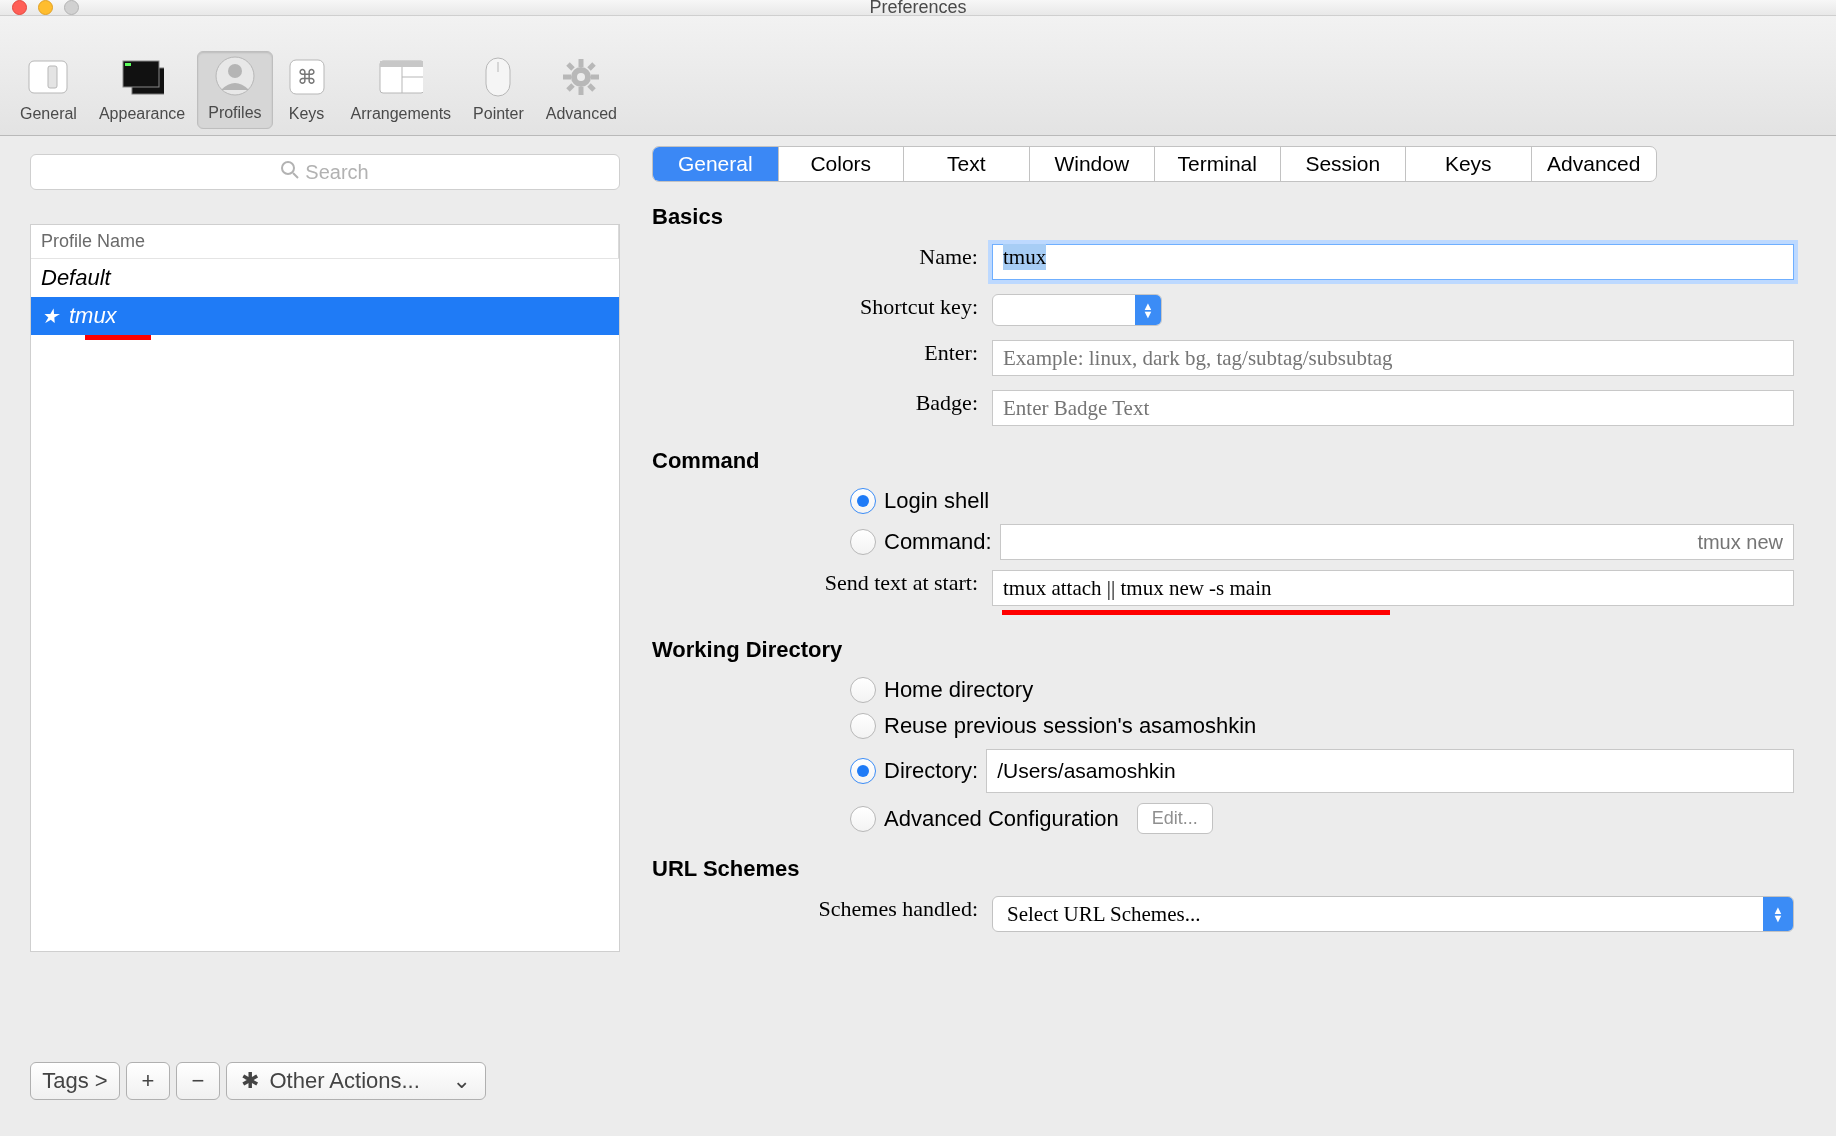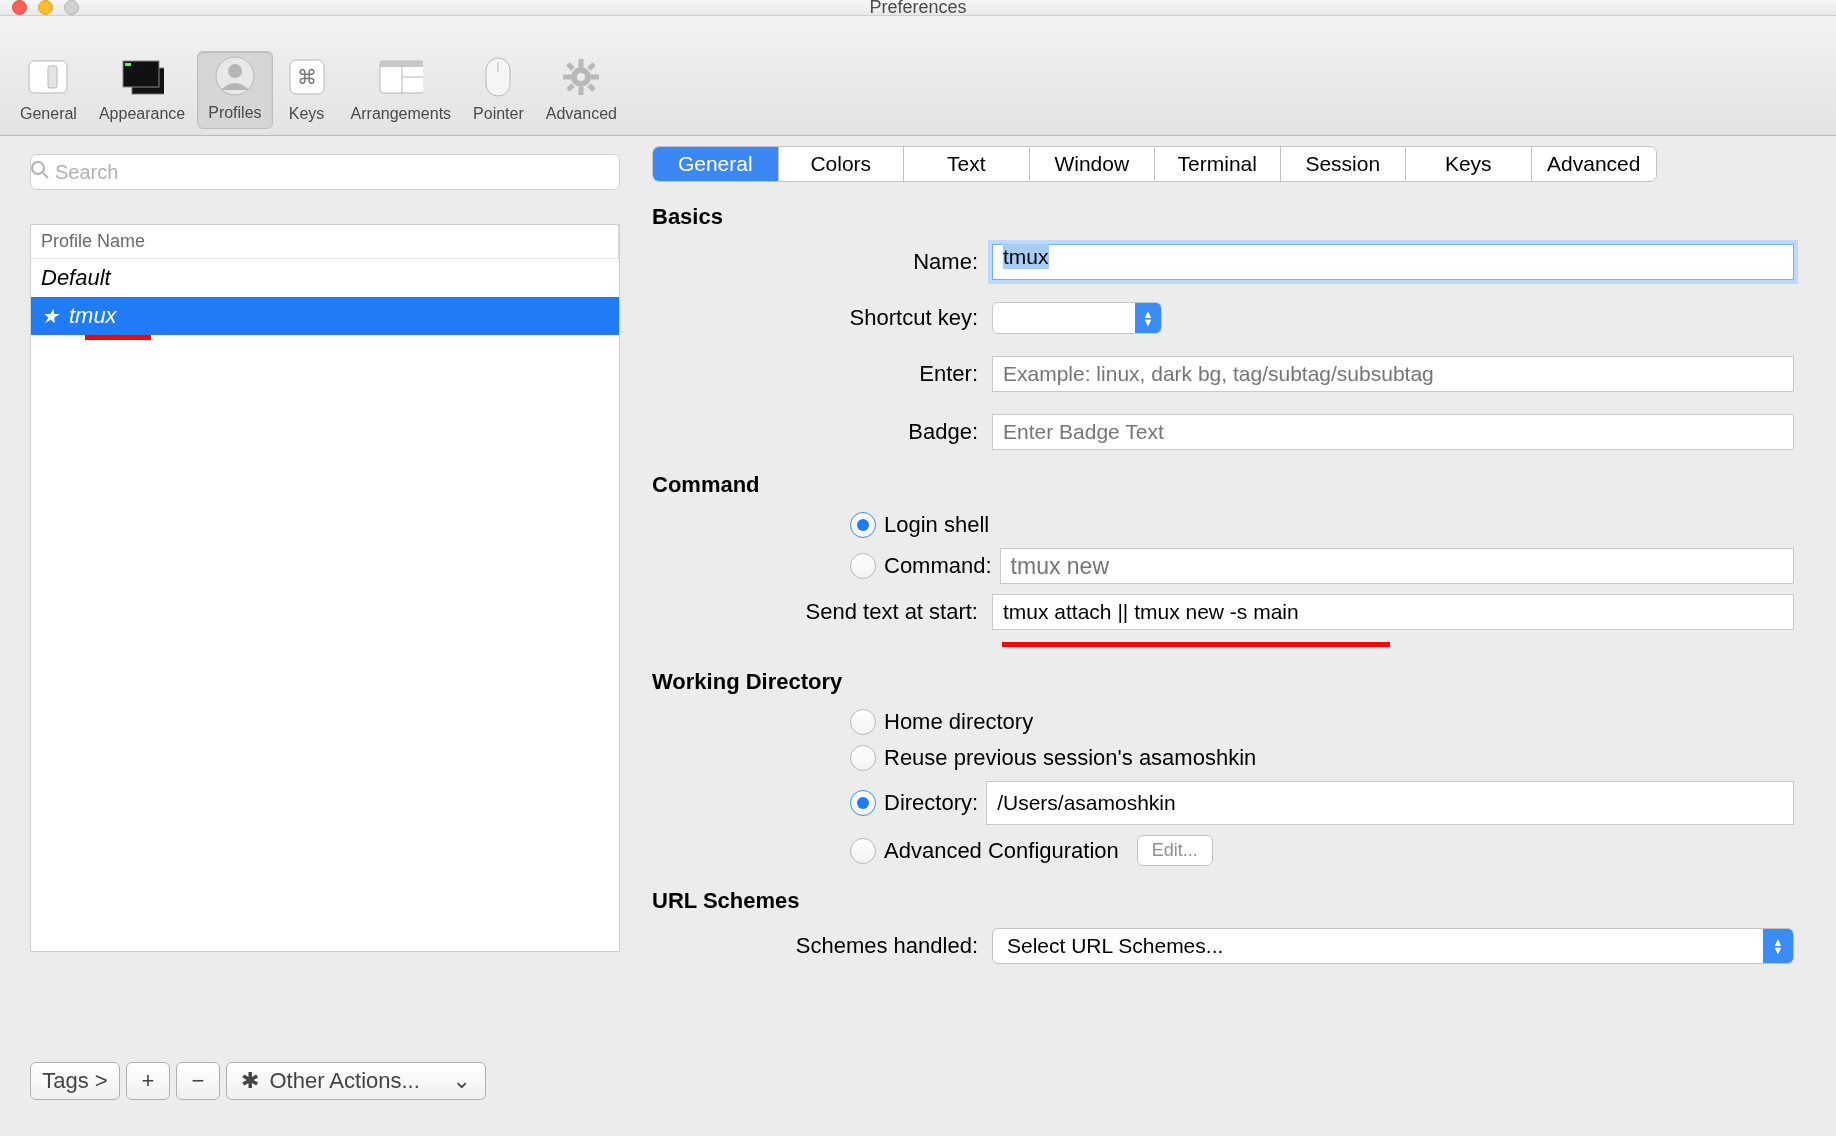--- a/index.html
+++ b/index.html
@@ -58,21 +58,21 @@
   
   .sidebar{
     width:630px;
     padding:18px 0 0 30px;
     position:relative;
   }
   .searchbox{
     width:590px; height:36px;
     border:1px solid #CFCFCF; border-radius:6px;
     background:#fff;
-    display:flex; align-items:center; justify-content:flex-start;
+    display:flex; align-items:center; justify-content:center;
     color:#B2B2B2; font-size:20px;
     gap:6px;
   }
   .profile-table{
     margin-top:34px;
     width:590px;
     border:1px solid #CFCFCF;
     background:#fff;
   }
   .profile-table .header{
@@ -128,21 +128,21 @@
   }
   .subtabs .st{
     flex:1;
     display:flex;align-items:center;justify-content:center;
     border-right:1px solid #C2C2C2;
     font-size:21px;
   }
   .subtabs .st:last-child{border-right:none;}
   .subtabs .st.active{ background:#3B88F5; color:#fff; }
   .section-header{ font-weight:700; font-size:22px; margin:22px 0 14px 0; }
-  .form-row{ display:flex; align-items:center; margin-bottom:22px; }
+  .form-row{ display:flex; align-items:flex-start; margin-bottom:14px;font-family:Liberation Serif, serif; }
   .form-label{ width:340px; text-align:right; padding-right:14px; font-size:22px; }
   .text-input{
     flex:1;
     height:36px;
     border:1px solid #C8C8C8;
     background:#fff;
     padding:0 10px;
     font-size:21px;
     font-family:inherit;
   }
@@ -177,21 +177,21 @@
   }
   .radio.checked{ border-color:#3B8CF6; }
   .radio.checked::after{
     content:""; width:12px; height:12px; border-radius:50%; background:#1F7BF6;
   }
   .radio-row{ display:flex; align-items:center; margin-bottom:10px; padding-left:198px;}
   .radio-label{ font-size:22px; }
   .radio-row .inline-input{
     flex:1; margin-left:8px;
     height:36px; border:1px solid #C8C8C8; background:#fff;
-    padding:0 10px; font-size:23px; font-family:inherit; color:#A7A7A7;
+    padding:0 10px; font-size:20px; font-family:inherit; color:#A7A7A7;text-align:right;
   }
   .row-wfield .after-input{ flex:1; margin-left:8px;
     height:44px; border:1px solid #C8C8C8; background:#fff;
     padding:0 10px; font-size:21px; }
   .edit-btn{
     border:1px solid #C2C2C2; border-radius:6px;
     padding:4px 14px; font-size:18px; color:#8F8F8F;
     background:#fff; margin-left:18px;
   }
   .big-select{

